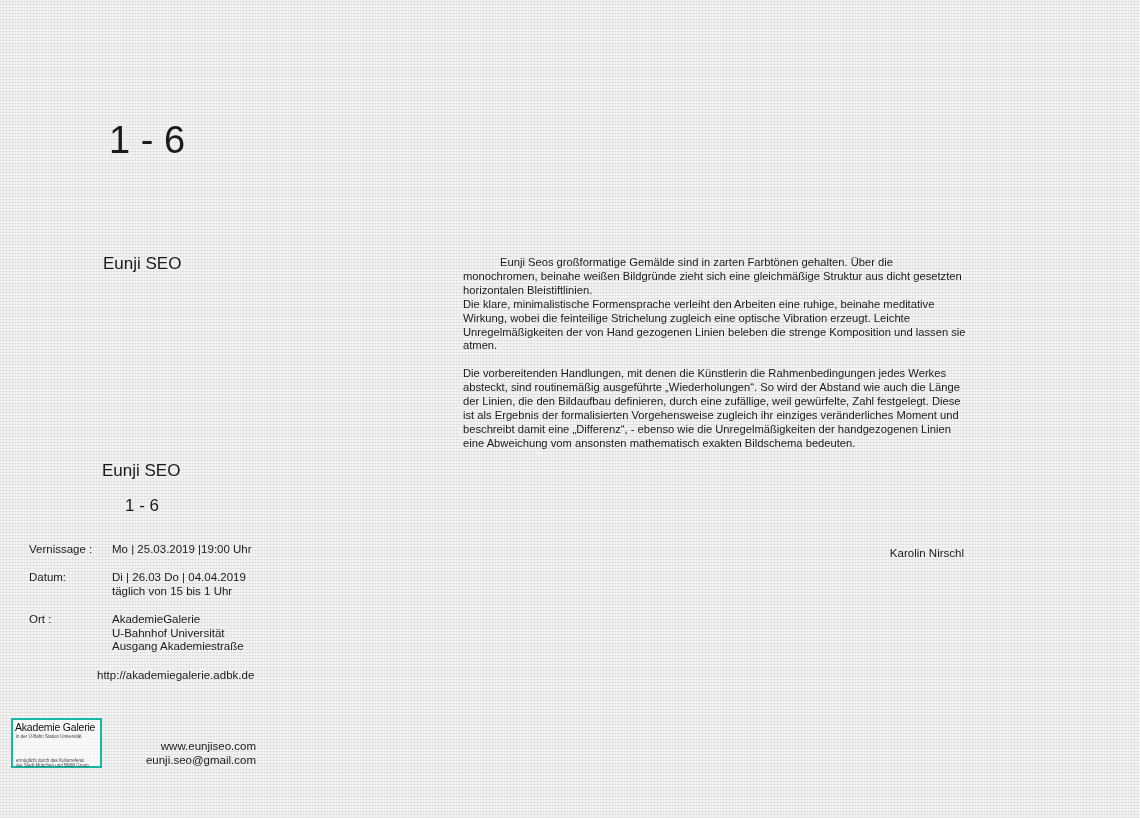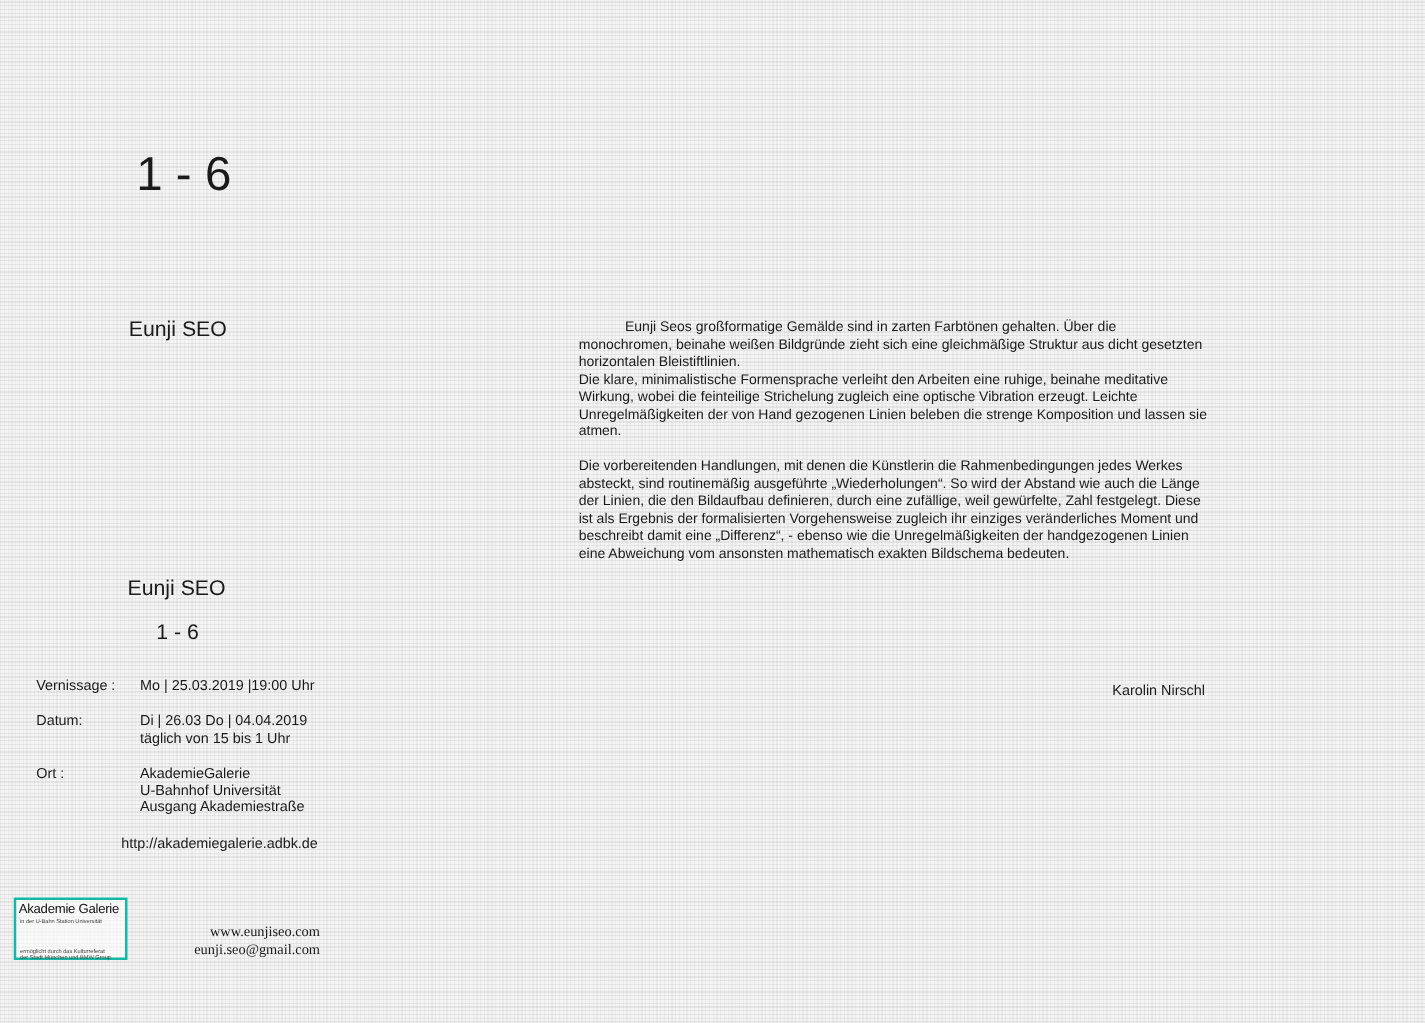--- a/index.html
+++ b/index.html
@@ -33,21 +33,21 @@
 
     .logo {
       position: absolute; left: 11px; top: 718px; width: 91px; height: 50px;
       border: 2px solid #14b8a6; background: rgba(255,255,255,0.55);
       box-sizing: border-box;
     }
     .logo .logo-name { position: absolute; left: 2px; top: 1px; font-size: 10.5px; line-height: 12px; color: #111; letter-spacing: -0.2px; }
     .logo .logo-sub { position: absolute; left: 3px; top: 14px; font-size: 4.5px; line-height: 5px; color: #444; white-space: nowrap; }
     .logo .logo-credit { position: absolute; left: 3px; top: 38px; font-size: 4.5px; line-height: 5.2px; color: #444; white-space: nowrap; }
 
-    .contact { right: 884px; text-align: right; font-size: 11.5px; line-height: 14px; font-family: Liberation Serif, serif; }
+    .contact { right: 884px; text-align: right; font-size: 11.5px; line-height: 14px; }
     .contact-web { top: 739px; }
     .contact-mail { top: 753px; }
 
     .essay {
       position: absolute; left: 463px; top: 256px; width: 505px;
       font-size: 11.2px; line-height: 13.9px; color: #1a1a1a;
     }
     .essay p { margin: 0; }
     .essay .indent { text-indent: 37px; }
     .essay .gap { height: 13.9px; }

